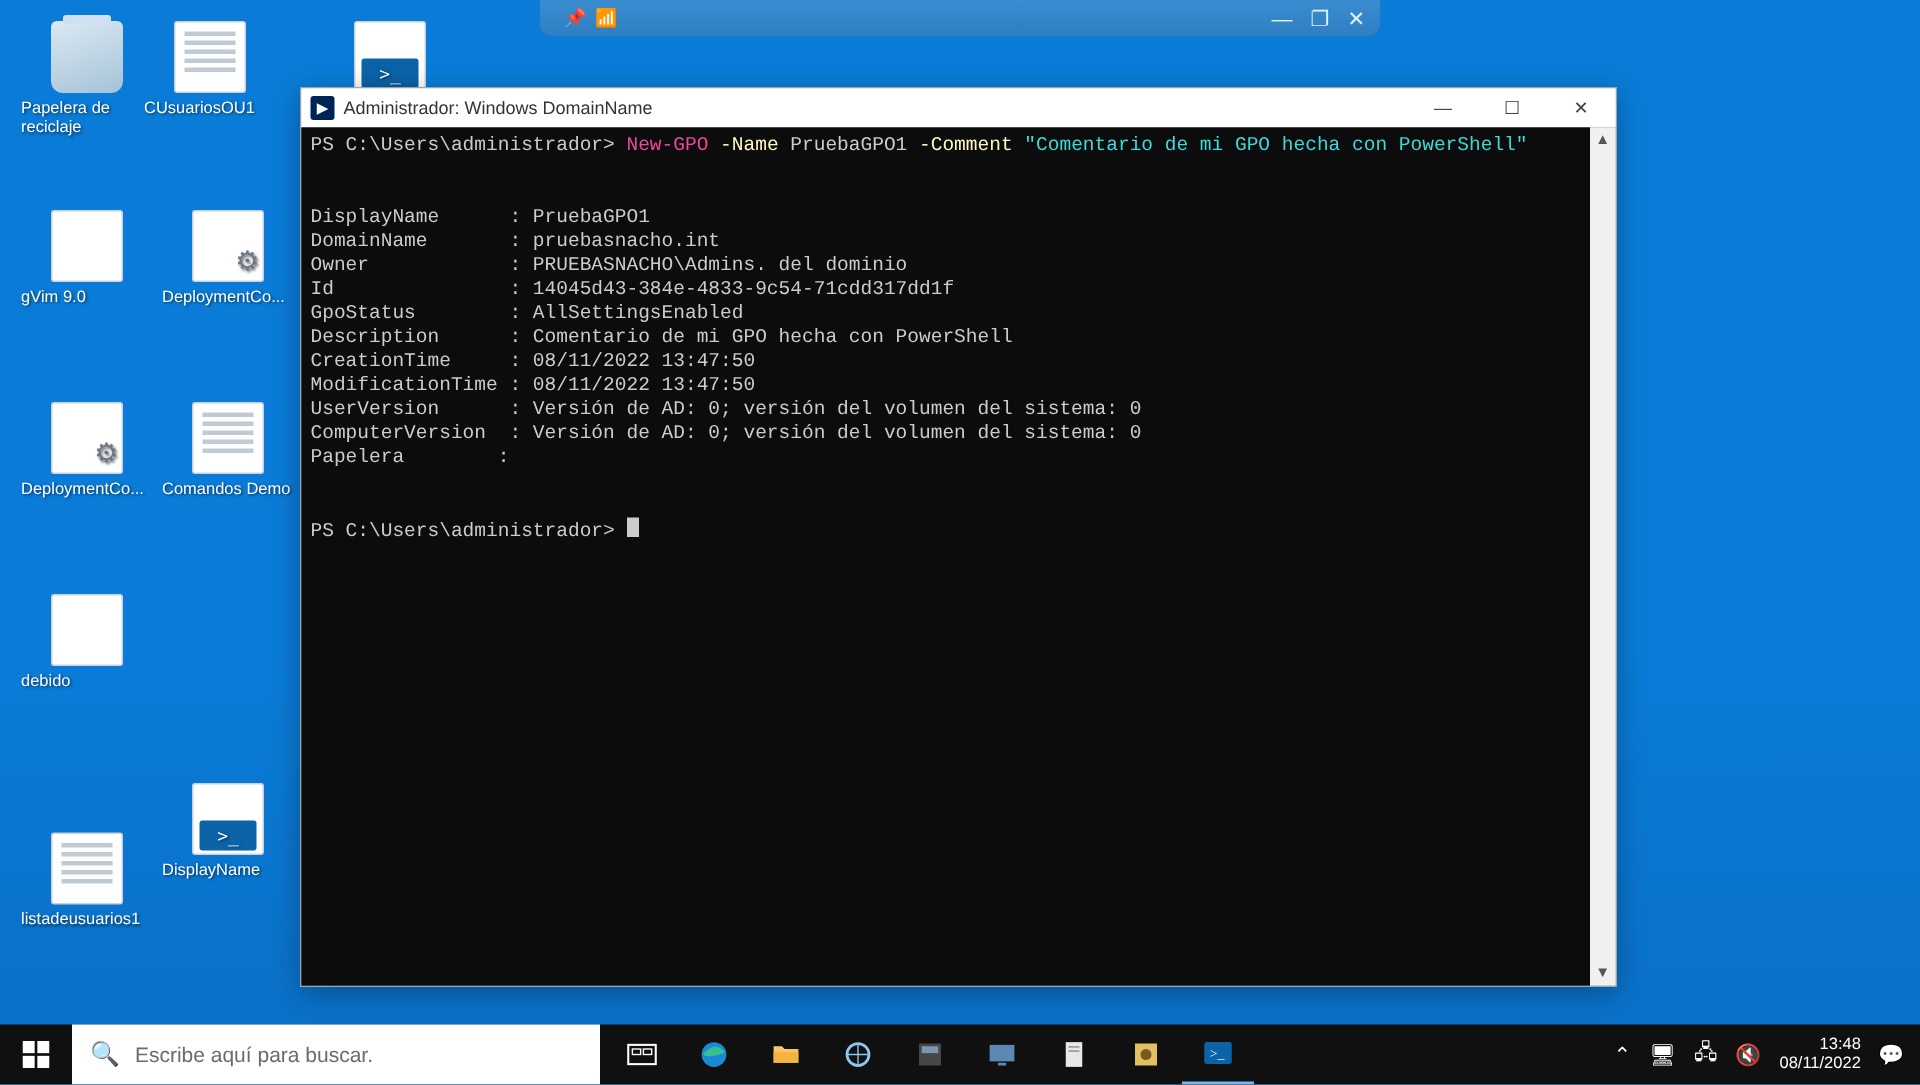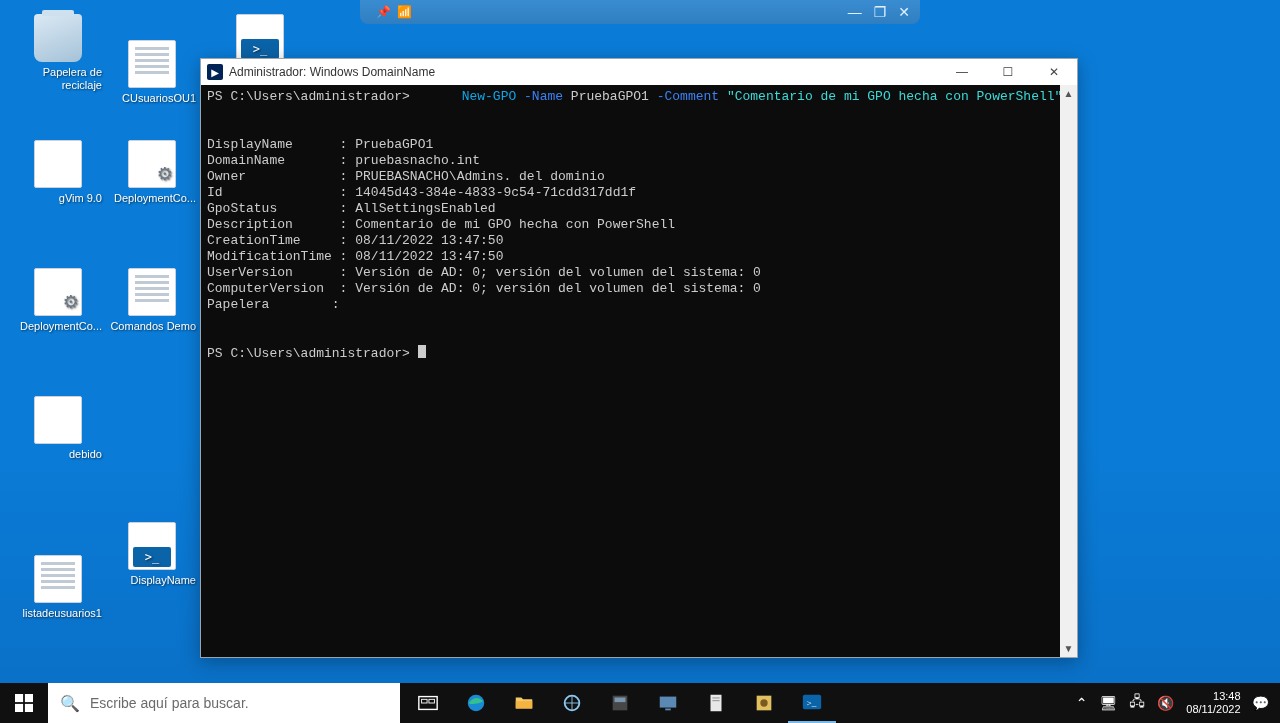--- a/index.html
+++ b/index.html
@@ -12,21 +12,21 @@
     background: linear-gradient(180deg, #3a8cd0 0%, #2f7ec2 100%);
     border-radius: 0 0 8px 8px; display: flex; align-items: center; justify-content: flex-end;
     padding: 0 10px; color: #e0f0ff; font-size: 12px;
   }
   .vm-bar .left-icons { position: absolute; left: 16px; display:flex; gap:6px; align-items:center;}
   .vm-bar .left-icons span { font-size: 12px; color: #e8f4ff; }
   .vm-bar .ctrl { margin-left: 12px; font-size: 14px; color: #e0f0ff; cursor: default; }
 
   
   .desktop { position: absolute; top: 0; left: 0; right: 0; bottom: 40px; }
-  .dicon { position: absolute; width: 88px; text-align: right; color: #fff; font-size: 11px;
+  .dicon { position: absolute; width: 88px; text-align: left; color: #fff; font-size: 11px;
            text-shadow: 1px 1px 2px rgba(0,0,0,.6); }
   .dicon .glyph { width: 48px; height: 48px; margin: 0 auto 4px; display:flex; align-items:center; justify-content:center; }
   .dicon .label { display:block; line-height: 1.2; word-wrap: break-word;}
   
   .ico-bin { background: linear-gradient(160deg,#dbe9f4,#a5c2d8); border-radius:4px 4px 8px 8px; position:relative;}
   .ico-bin::before{content:"";position:absolute;top:-4px;left:8px;right:8px;height:6px;background:#cfe0ee;border-radius:2px;}
   .ico-txt { background:#fff; border:1px solid #c7d2dd; border-radius:2px; position:relative;}
   .ico-txt::before{content:"";position:absolute;top:6px;left:6px;right:6px;height:3px;background:#c0cad4;box-shadow:0 6px 0 #c0cad4,0 12px 0 #c0cad4,0 18px 0 #c0cad4,0 24px 0 #c0cad4;}
   .ico-ps1 { background:#fff;border:1px solid #c7d2dd;border-radius:2px; position:relative;}
   .ico-ps1::after{content:">_";position:absolute;bottom:2px;left:4px;right:4px;height:20px;background:#0b63a8;color:#fff;font-size:12px;font-family:Consolas,monospace;display:flex;align-items:center;justify-content:center;border-radius:2px;}
@@ -43,22 +43,22 @@
   .titlebar { height: 26px; background: #fff; display: flex; align-items: center; padding-left: 6px; font-size: 12px; color: #333; }
   .titlebar .ticon { width: 16px; height: 16px; background:#012456; color:#fff; font-size:10px; display:flex;align-items:center;justify-content:center;margin-right:6px;border-radius:2px;}
   .titlebar .spacer { flex:1; }
   .wbtn { width: 46px; height: 26px; display:flex; align-items:center; justify-content:center; font-size:12px; color:#444;}
 
   .term-wrap { flex:1; display:flex; background:#0c0c0c;}
   .terminal {
     flex:1; background:#0c0c0c; color:#cccccc; font-family: Consolas, "Courier New", monospace;
     font-size: 13px; line-height: 16px; padding: 4px 6px; white-space: pre; overflow:hidden;
   }
-  .terminal .cmd-yellow { color:#0ea5e9;margin-left:44px; }
-  .terminal .cmd-gray { color:#3b82f6; }
+  .terminal .cmd-yellow { color:#ec4899; }
+  .terminal .cmd-gray { color:#fef9c3; }
   .terminal .cmd-cyan { color:#3cdada; }
   .terminal .cursor { background:#ccc; display:inline-block; width:8px; height:13px; vertical-align:-1px;}
   .scrollbar { width:17px; background:#f0f0f0; display:flex; flex-direction:column; justify-content:space-between;}
   .scrollbar .arr { height:17px; display:flex;align-items:center;justify-content:center;font-size:10px;color:#555;background:#f0f0f0;}
   .scrollbar .track { flex:1; background:#f0f0f0;}
 
   
   .taskbar {
     position: absolute; left:0; right:0; bottom:0; height:40px; background:#101010;
     display:flex; align-items:stretch; color:#fff;
@@ -105,21 +105,21 @@
   </div>
   <div class="dicon" style="left:14px; top:396px;">
     <div class="glyph ico-file"></div>
     <span class="label">debido</span>
   </div>
   <div class="dicon" style="left:14px; top:522px;margin-top:33px;">
     <div class="glyph ico-txt"></div>
     <span class="label">listadeusuarios1</span>
   </div>
 
-  <div class="dicon" style="left:108px; top:14px;margin-top:26px;">
+  <div class="dicon" style="left:96px; top:14px;">
     <div class="glyph ico-txt"></div>
     <span class="label">CUsuariosOU1</span>
   </div>
   <div class="dicon" style="left:108px; top:140px;">
     <div class="glyph ico-bat"></div>
     <span class="label">DeploymentCo...</span>
   </div>
   <div class="dicon" style="left:108px; top:268px;">
     <div class="glyph ico-txt"></div>
     <span class="label">Comandos Demo</span>

